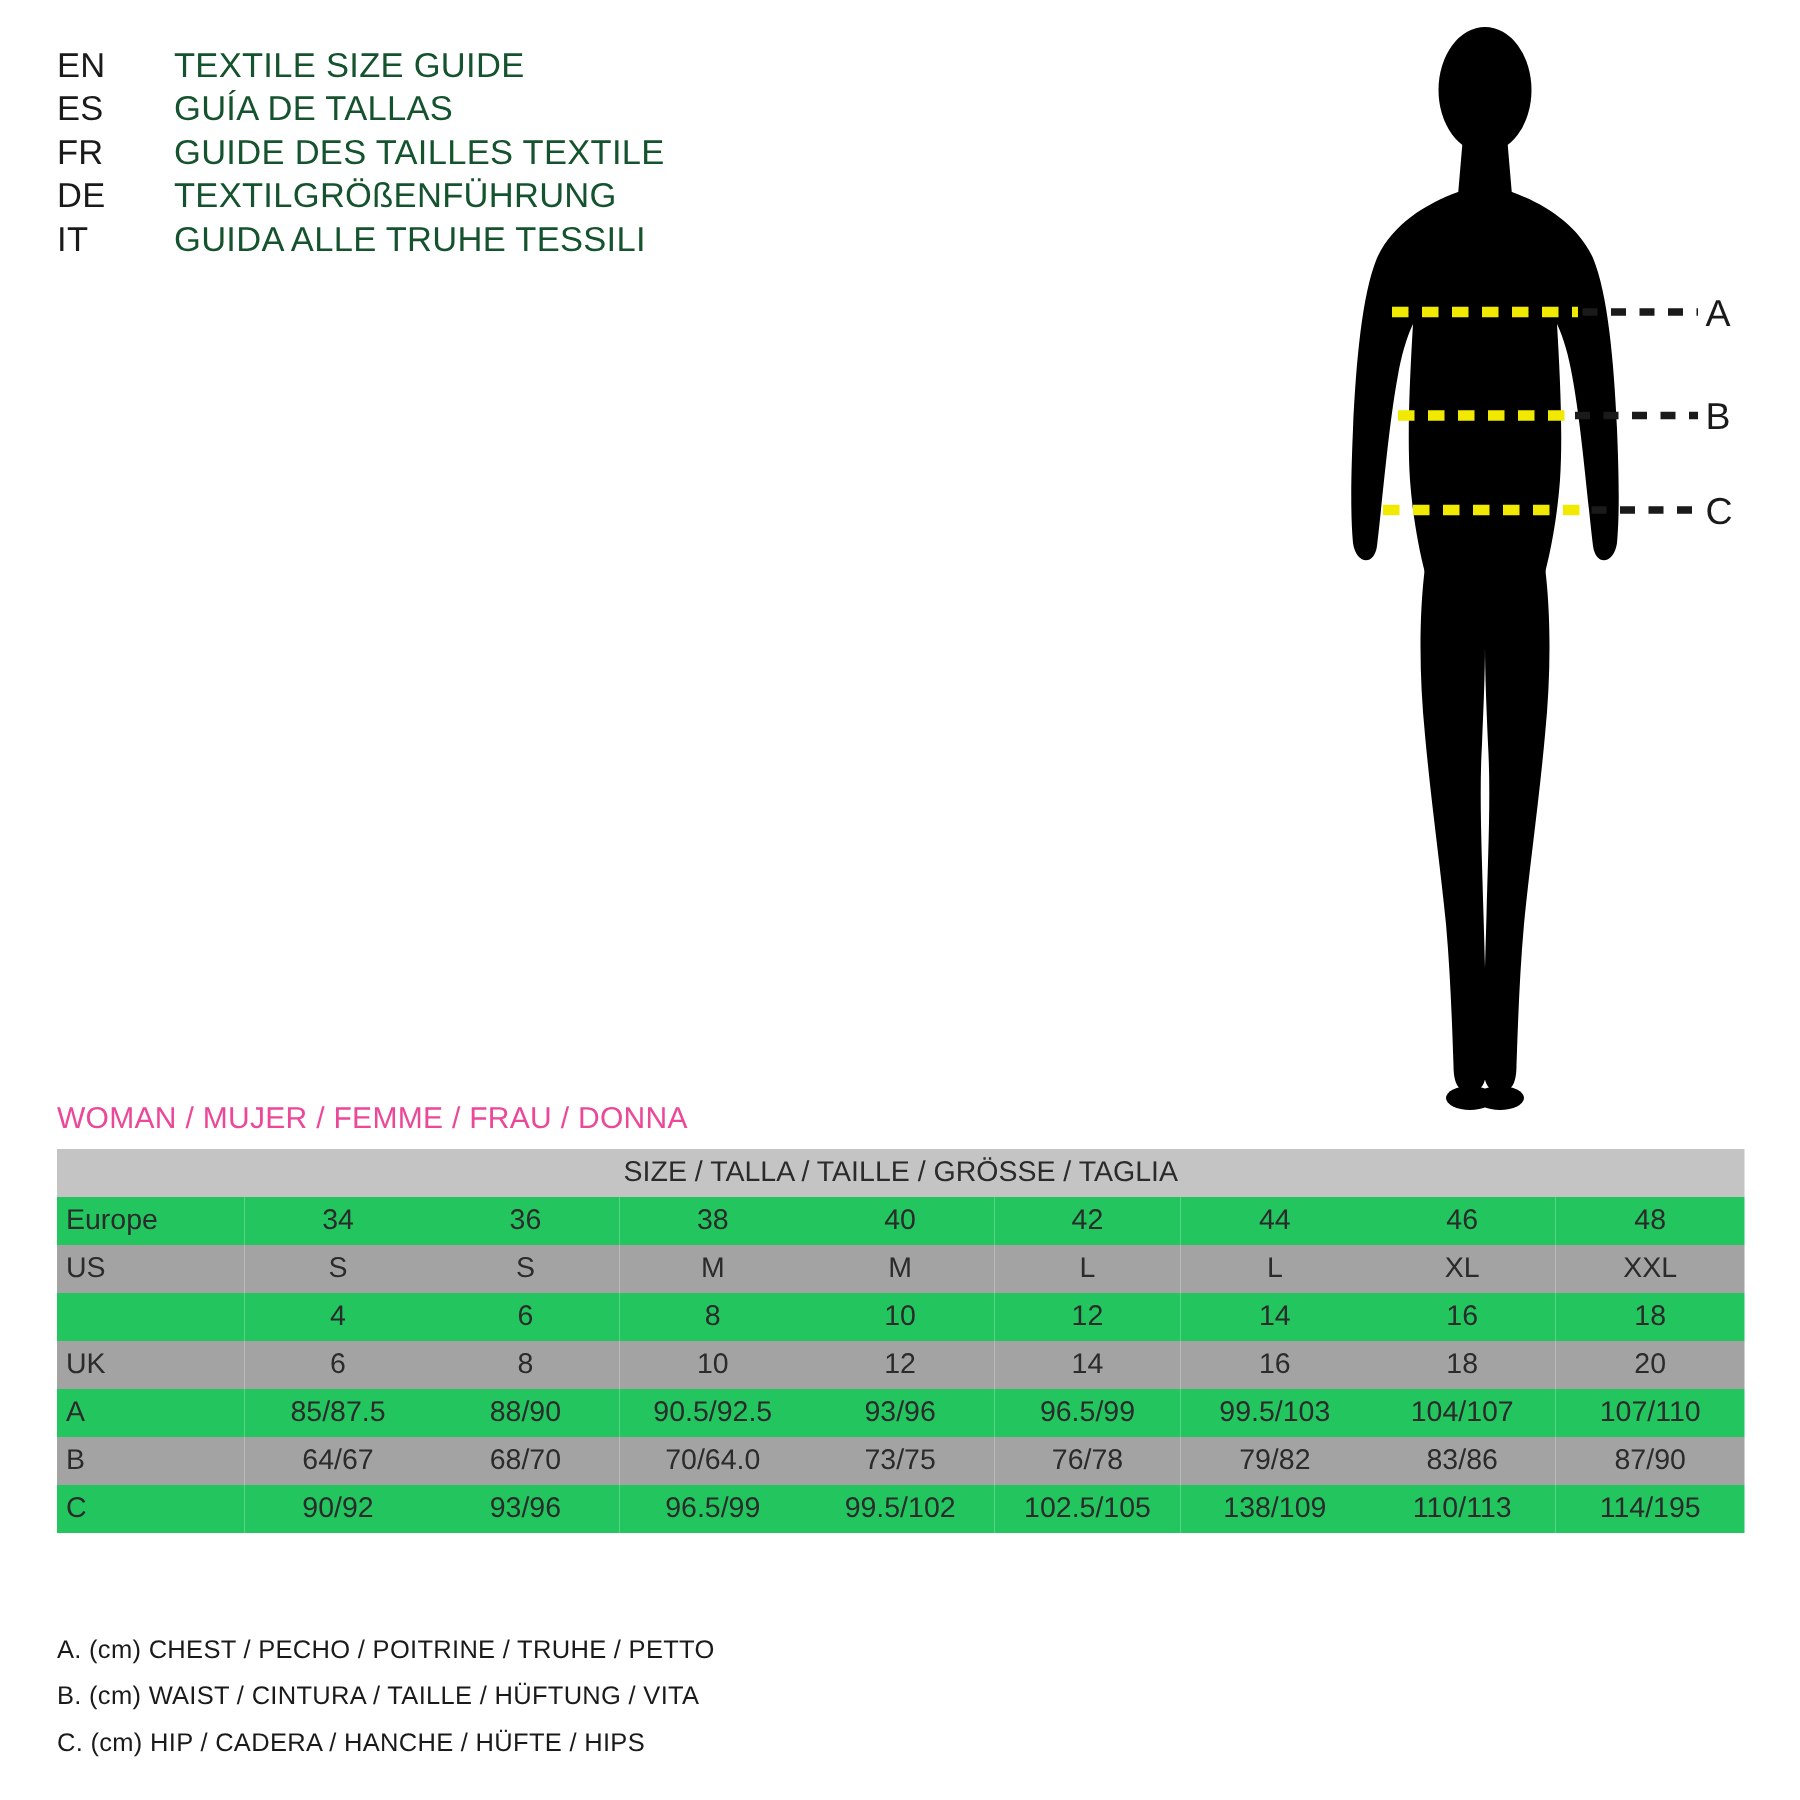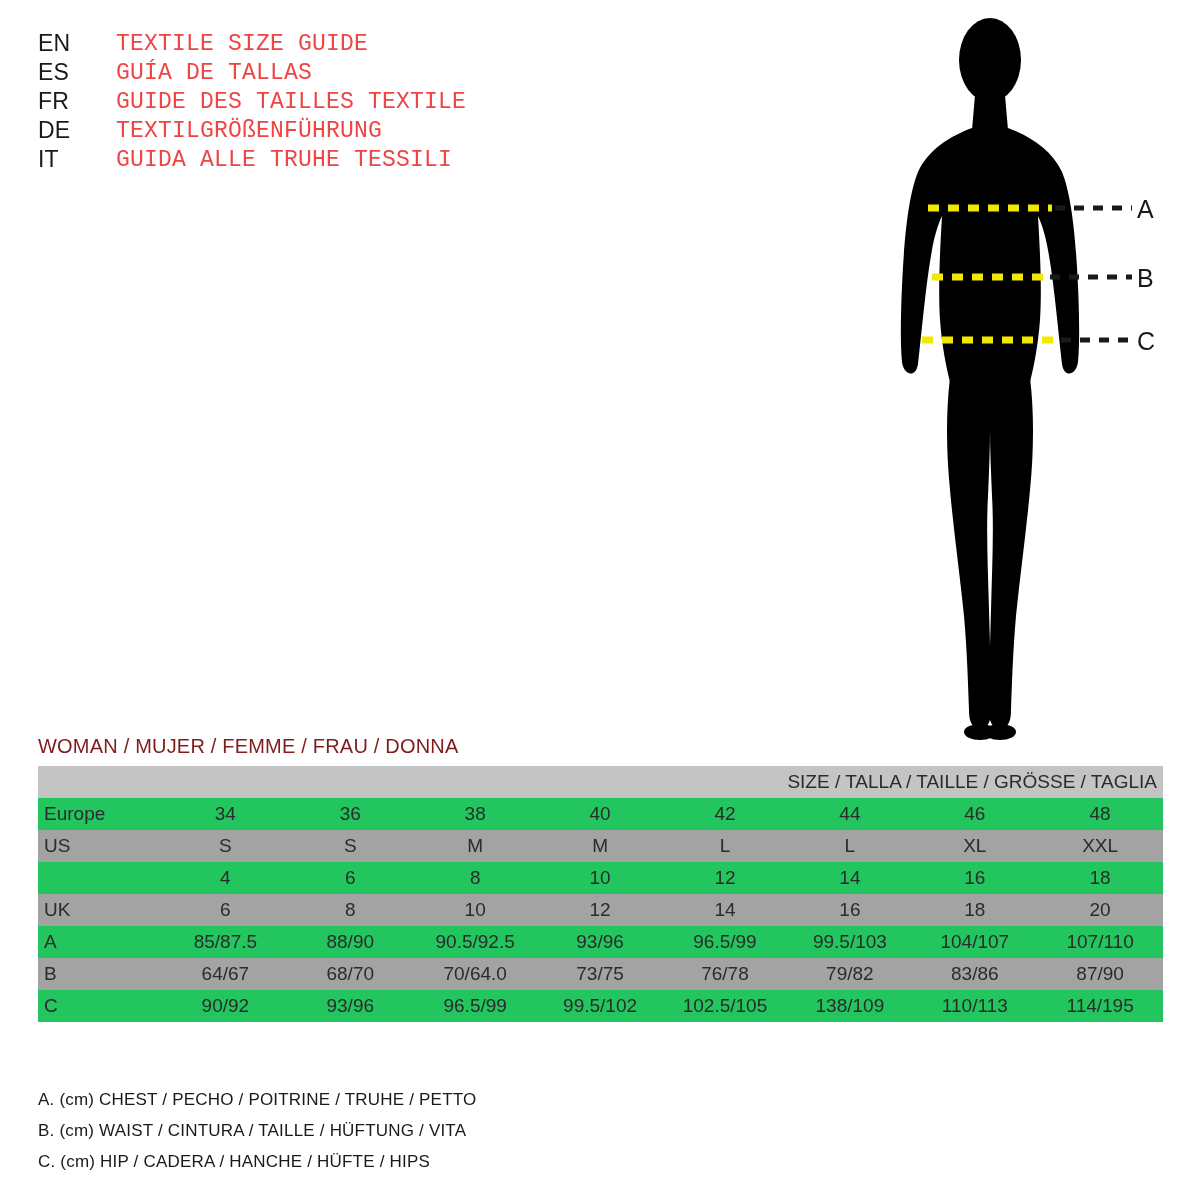--- a/index.html
+++ b/index.html
@@ -31,23 +31,22 @@
   .title-lang {
     width: 78px;
     flex: 0 0 78px;
     font-size: 23px;
     letter-spacing: 0.2px;
     color: #1a1a1a;
   }
   .title-text {
     font-size: 23px;
     letter-spacing: 0.2px;
-    color: #ef4444;
+    color: #14532d;
     white-space: nowrap;
-    font-family: Liberation Mono, monospace;
   }
 
   
   .figure-area {
     position: absolute;
     top: 10px;
     left: 850px;
     width: 340px;
     height: 740px;
   }
@@ -65,21 +64,21 @@
   
   .table-section {
     position: absolute;
     left: 38px;
     top: 735px;
     width: 1125px;
   }
   .section-caption {
     font-size: 20px;
     margin-bottom: 8px;
-    color: #7f1d1d;
+    color: #ec4899;
     letter-spacing: 0.2px;
   }
   table.size-table {
     border-collapse: collapse;
     width: 1125px;
     table-layout: fixed;
     font-size: 19px;
   }
   table.size-table th,
   table.size-table td {
@@ -209,21 +208,21 @@
   <div class="marker-label" style="left:287px; top:185px;">A</div>
   <div class="marker-label" style="left:287px; top:254px;">B</div>
   <div class="marker-label" style="left:287px; top:317px;">C</div>
 </div>
 
 <div class="table-section">
   <div class="section-caption">WOMAN / MUJER / FEMME / FRAU / DONNA</div>
   <table class="size-table">
     <tbody>
       <tr class="header-row">
-        <th class="rowhead" colspan="9" style="text-align:right;">SIZE / TALLA / TAILLE / GRÖSSE / TAGLIA</th>
+        <th class="rowhead" colspan="9" style="text-align:center;">SIZE / TALLA / TAILLE / GRÖSSE / TAGLIA</th>
       </tr>
 
       <tr class="plain">
         <td class="rowhead">Europe</td>
         <td>34</td>
         <td>36</td>
         <td>38</td>
         <td>40</td>
         <td>42</td>
         <td>44</td>

